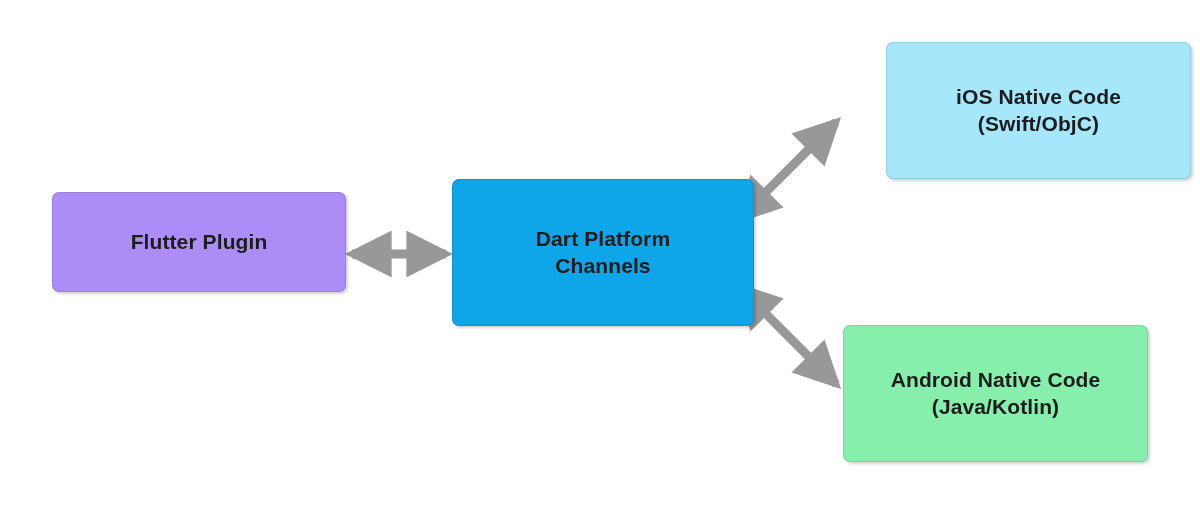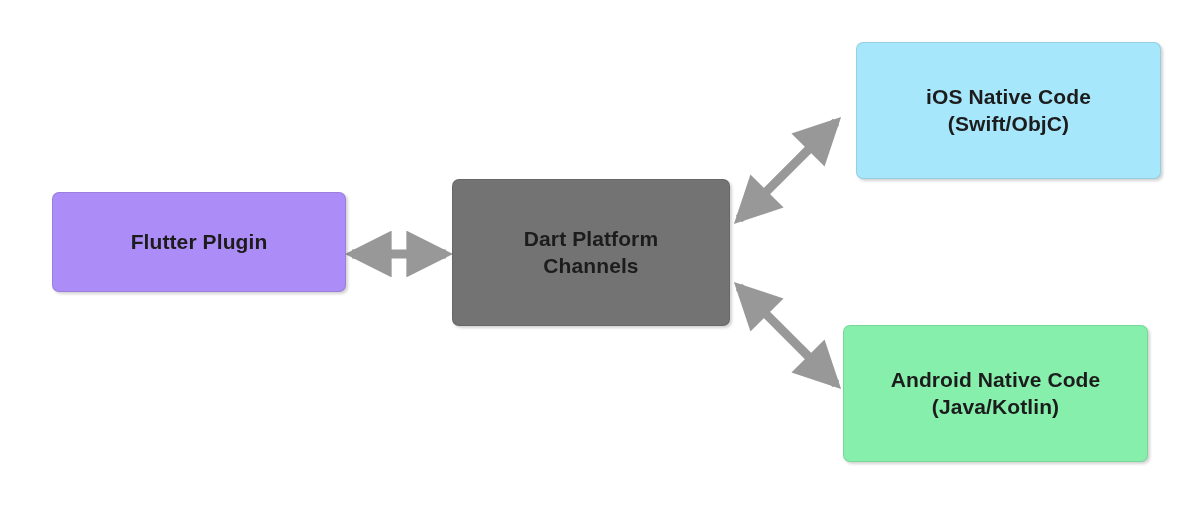--- a/index.html
+++ b/index.html
@@ -52,26 +52,26 @@
   #node-flutter-plugin {
     left: 52px;
     top: 192px;
     width: 294px;
     height: 100px;
     background: #ac8cf7;
   }
   #node-dart-platform-channels {
     left: 452px;
     top: 179px;
-    width: 278px;
+    width: 302px;
     height: 147px;
-    background: #737373;
+    background: #0ea5e9;
   }
   #node-ios-native-code {
-    left: 856px;
+    left: 886px;
     top: 42px;
     width: 305px;
     height: 137px;
     background: #a6e7fb;
   }
   #node-android-native-code {
     left: 843px;
     top: 325px;
     width: 305px;
     height: 137px;

